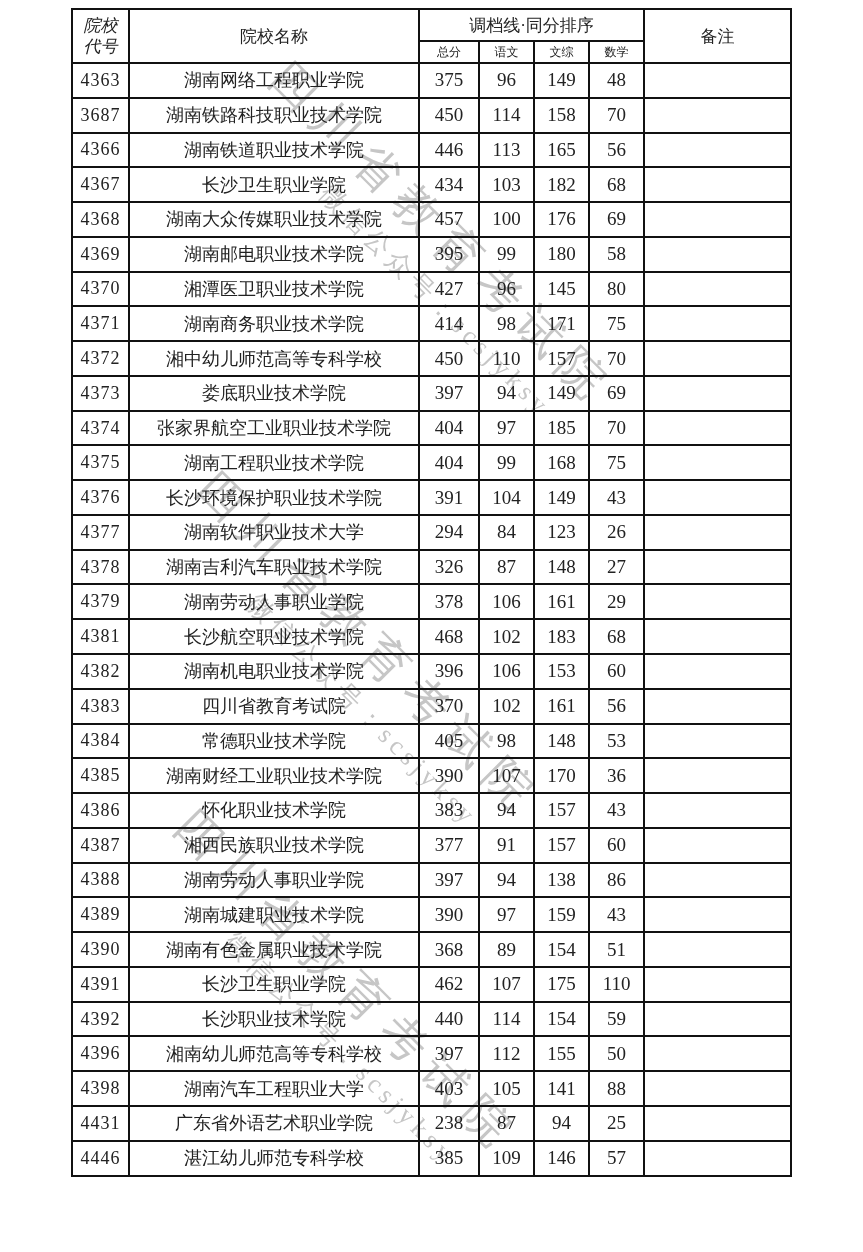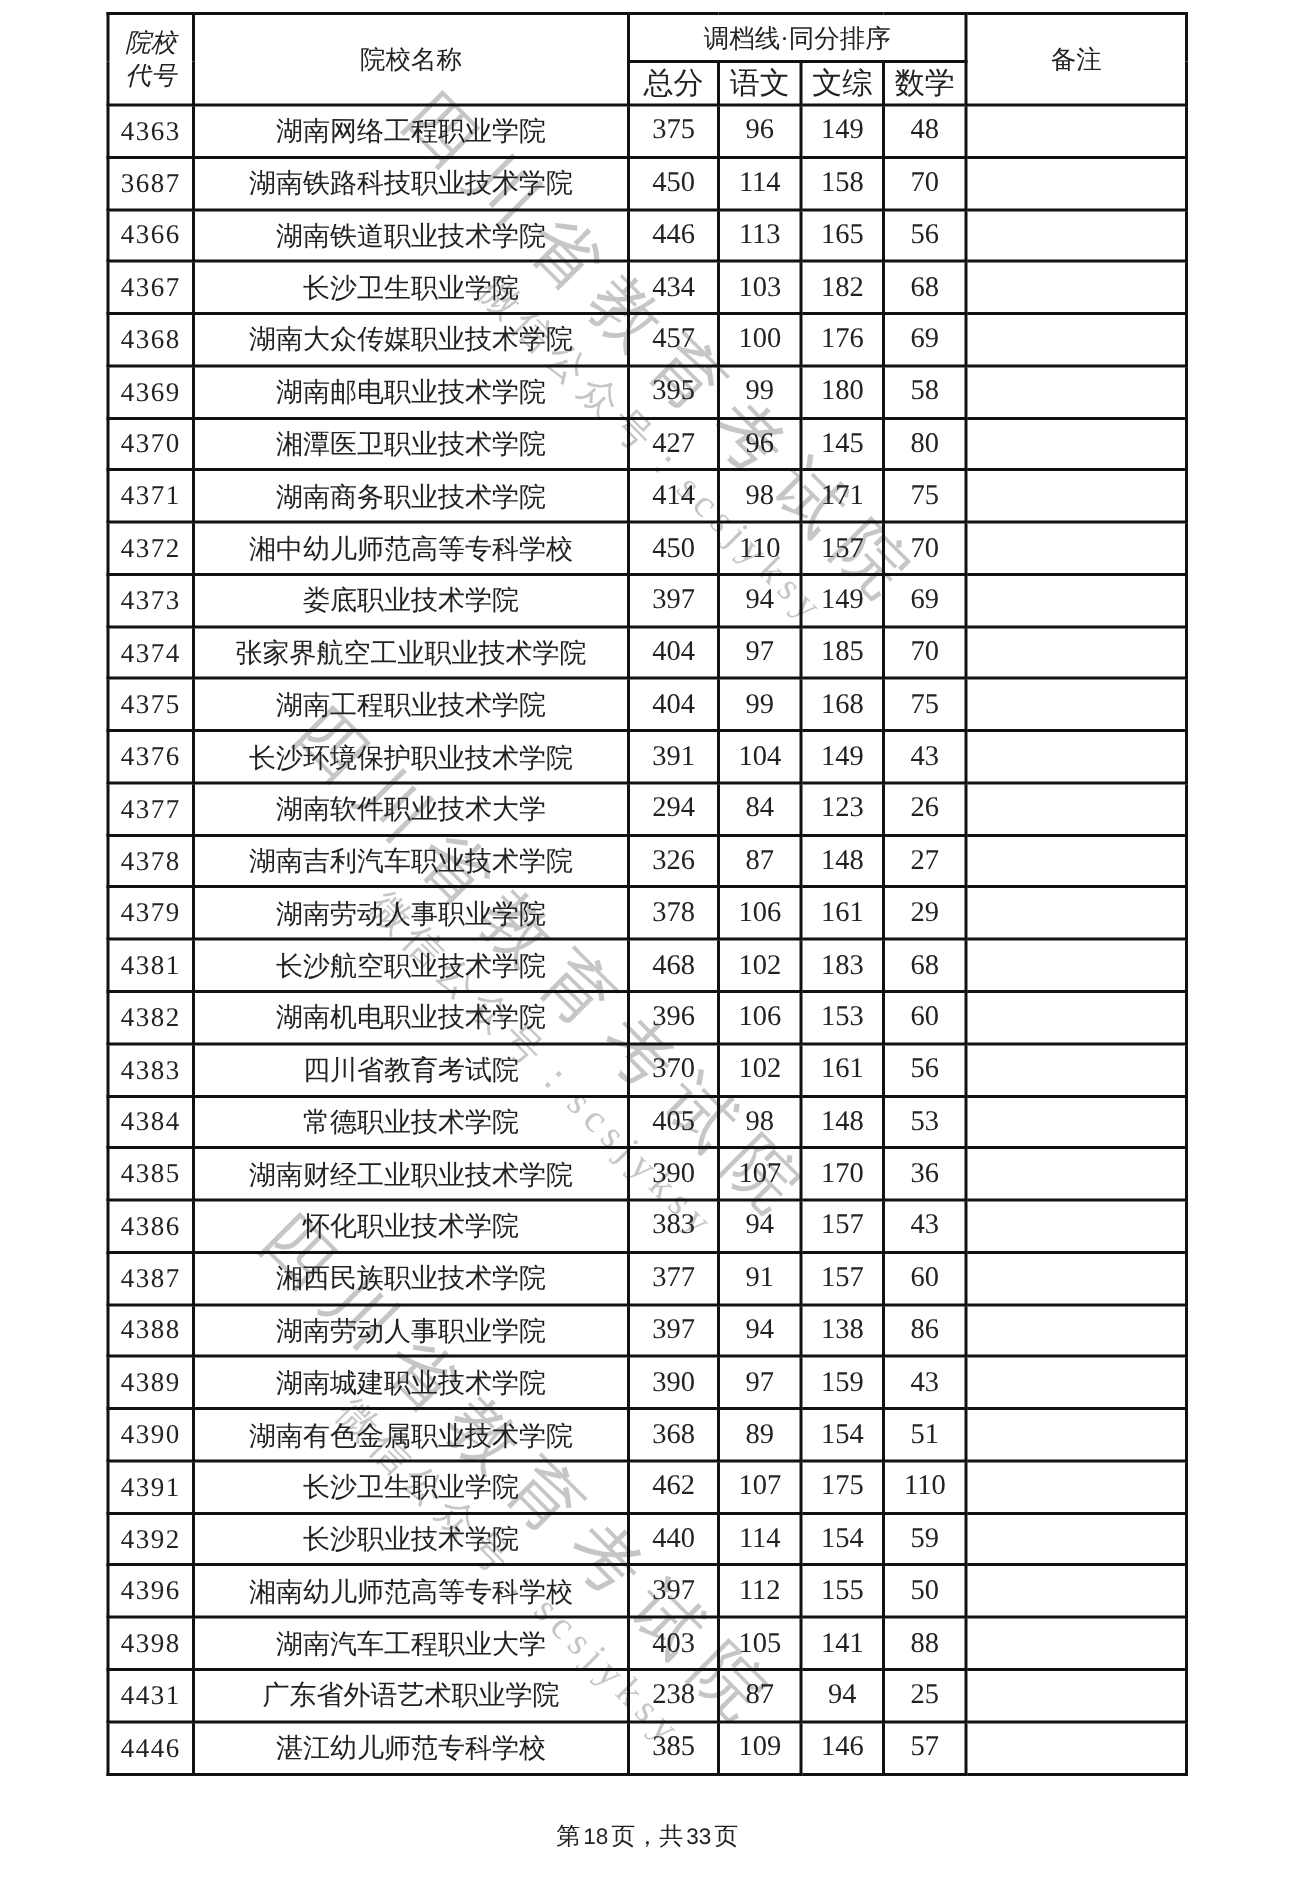--- a/index.html
+++ b/index.html
@@ -66,21 +66,21 @@
   .score-table thead tr.h2 { height: 22px; }
   .score-table tbody tr { height: 34.77px; padding-left: 32px; }
   th.th-code {
     font-size: 17px;
     line-height: 1.25;
     padding: 0 6px;
     word-break: break-all;
     font-style: italic;
   }
   th.th-main { font-size: 17px; }
-  th.th-sub { font-size: 20px; }
+  th.th-sub { font-size: 12px; }
   td.cell-code { font-size: 18px; letter-spacing: 1px; }
   td.cell-name { font-size: 18px; }
   td.num { font-size: 19px; }
 
   
   .footer {
     position: absolute;
     left: 0;
     top: 1214px;
     width: 100%;
@@ -422,17 +422,14 @@
       <td class="cell-name">湛江幼儿师范专科学校</td>
       <td class="num">385</td>
       <td class="num">109</td>
       <td class="num">146</td>
       <td class="num">57</td>
       <td class="cell-remark"></td>
     </tr>
       </tbody>
   </table>
 
-  <div class="footer">
-    <span>第</span><span class="num">18</span><span>页，共</span><span class="num">33</span><span>页</span>
-  </div>
 
 </div>
 
 </body></html>

